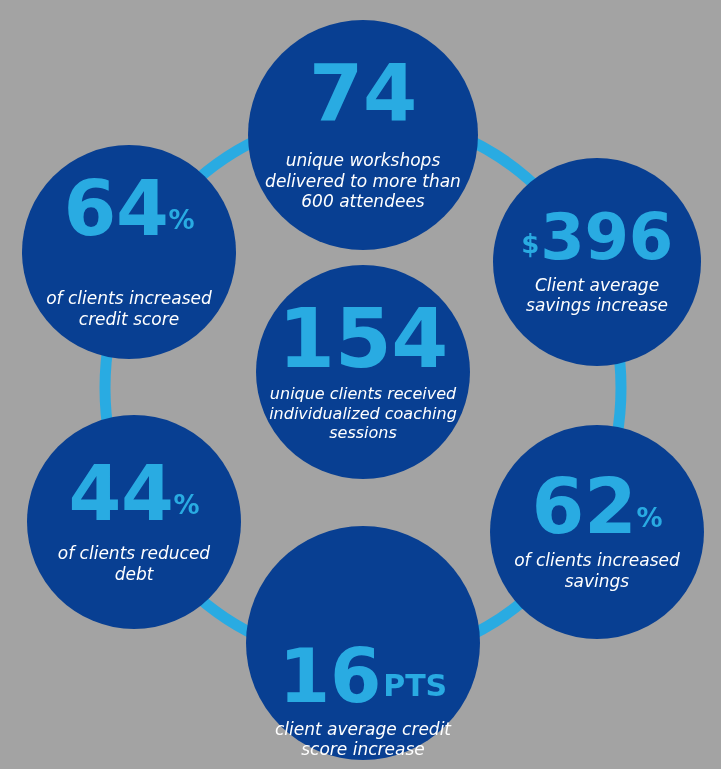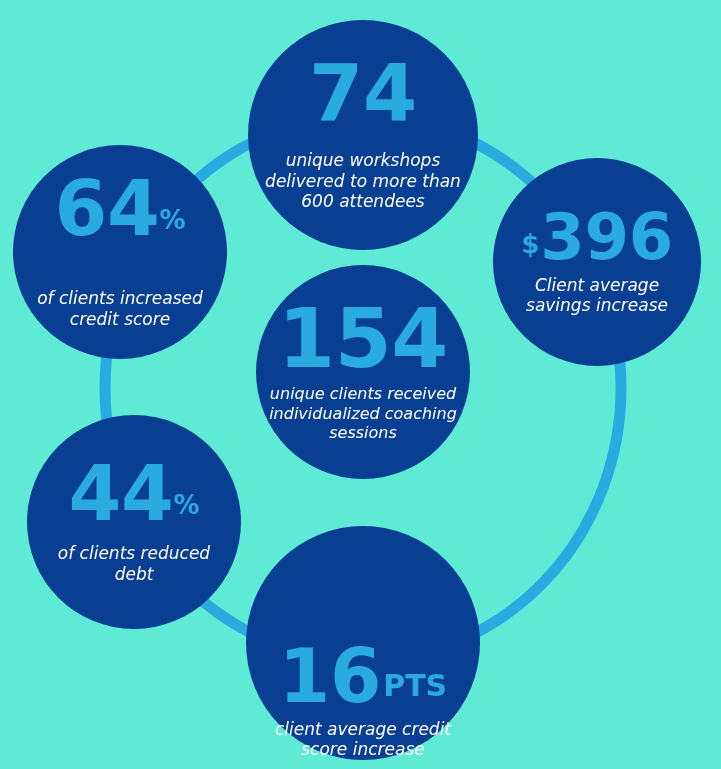--- a/index.html
+++ b/index.html
@@ -9,21 +9,21 @@
     background: #ffffff;
   }
   body {
     font-family: "DejaVu Sans", sans-serif;
   }
 
   #infographic {
     position: relative;
     width: 721px;
     height: 769px;
-    background: #5eead4;
+    background: #a3a3a3;
     overflow: hidden;
   }
 
   
   #ring-layer {
     position: absolute;
     left: 0;
     top: 0;
     width: 721px;
     height: 769px;
@@ -97,21 +97,21 @@
 
   
   #circle-workshops {
     left: 248px; top: 20px;
     width: 230px; height: 230px;
   }
   #circle-workshops .stat-number { font-size: 78px; }
   #circle-workshops .stat-caption { font-size: 17px; margin-top: 20px; }
 
   #circle-credit-score-pct {
-    left: 13px; top: 145px;
+    left: 22px; top: 145px;
     width: 214px; height: 214px; gap: 36px;
   }
 
   #circle-savings-amount {
     left: 493px; top: 158px;
     width: 208px; height: 208px;
   }
   #circle-savings-amount .stat-number { font-size: 64px; }
 
   #circle-coaching {
@@ -174,20 +174,26 @@
     <span class="stat-caption">unique clients received individualized coaching sessions</span>
   </div>
 
   <div class="stat-circle" id="circle-debt-pct">
     <span class="stat-value">
       <span class="stat-number">44</span><span class="stat-unit">%</span>
     </span>
     <span class="stat-caption">of clients reduced debt</span>
   </div>
 
+  <div class="stat-circle" id="circle-savings-pct">
+    <span class="stat-value">
+      <span class="stat-number">62</span><span class="stat-unit">%</span>
+    </span>
+    <span class="stat-caption">of clients increased savings</span>
+  </div>
 
   <div class="stat-circle" id="circle-credit-increase">
     <span class="stat-value">
       <span class="stat-number">16</span><span class="stat-unit-pts">PTS</span>
     </span>
     <span class="stat-caption">client average credit score increase</span>
   </div>
 
 </div>
 

